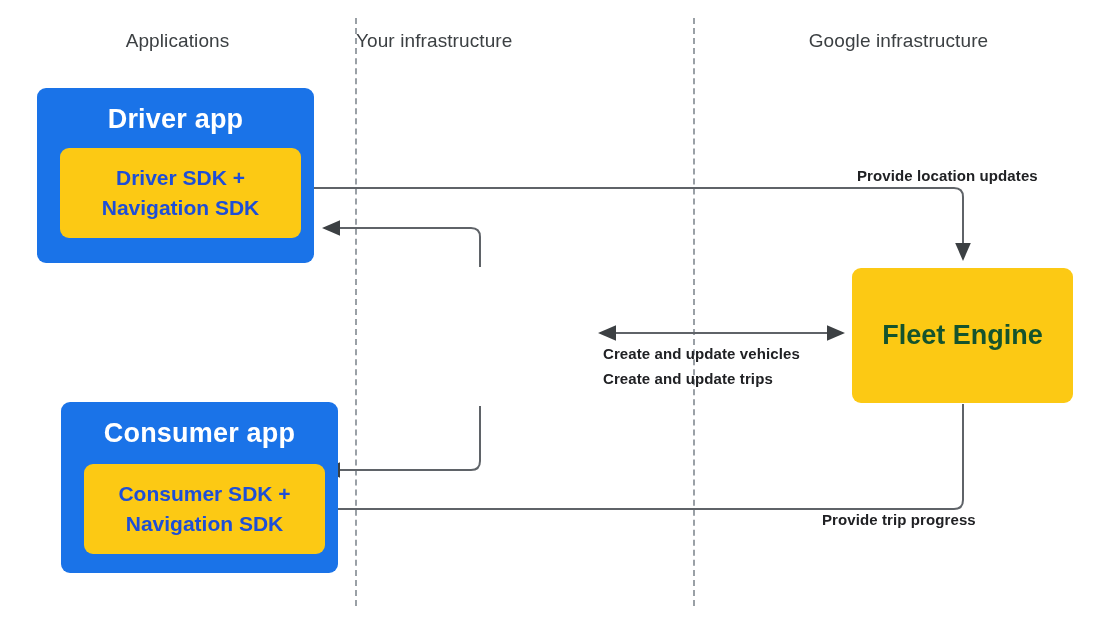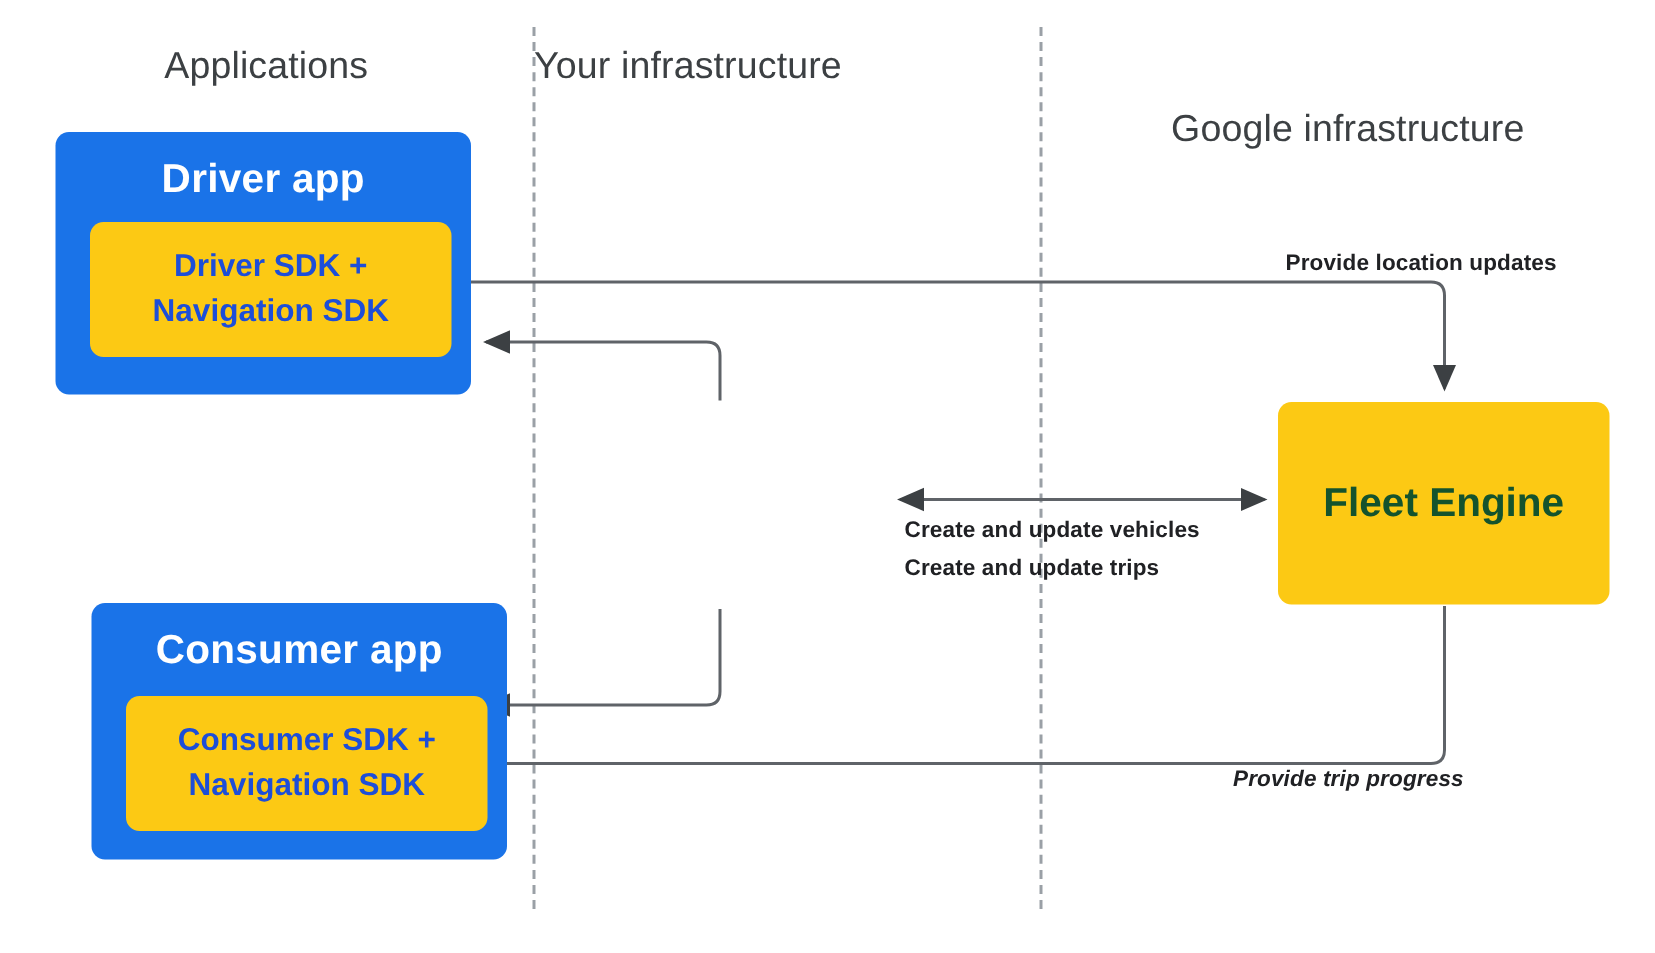--- a/index.html
+++ b/index.html
@@ -16,29 +16,29 @@
     position: relative;
     width: 1103px;
     height: 635px;
     background: #ffffff;
     overflow: hidden;
   }
 
   
   .col-heading {
     position: absolute;
-    font-size: 25px;
+    font-size: 19px;
     font-weight: 400;
     color: #3c4043;
     white-space: nowrap;
     letter-spacing: 0.1px;
   }
   #heading-applications   { left: 0;    top: 30px; width: 355px; text-align: center; }
   #heading-your-infra     { left: 356px; top: 30px; width: 337px; }
-  #heading-google-infra   { left: 694px; top: 30px; width: 409px; text-align: center; margin-top: 42px; }
+  #heading-google-infra   { left: 694px; top: 30px; width: 409px; text-align: center; }
 
   
   .divider {
     position: absolute;
     top: 18px;
     width: 0;
     height: 588px;
     border-left: 2px dashed #9aa0a6;
   }
   #divider-left  { left: 355px; }
@@ -114,21 +114,21 @@
   
   .edge-label {
     position: absolute;
     font-size: 15px;
     font-weight: bold;
     color: #202124;
     white-space: nowrap;
     letter-spacing: 0.1px;
   }
   #label-location-updates { left: 845px; top: 167px; margin-left: 12px; }
-  #label-trip-progress    { left: 822px; top: 511px; font-style: italic; }
+  #label-trip-progress    { left: 822px; top: 511px; }
   #label-create-vehicles  { left: 603px; top: 345px; }
   #label-create-trips     { left: 603px; top: 370px; }
   .edge-label-line { display: block; line-height: 1.45; }
 </style>
 </head>
 <body>
 
 <div id="diagram">
 
   <div class="col-heading" id="heading-applications">Applications</div>

